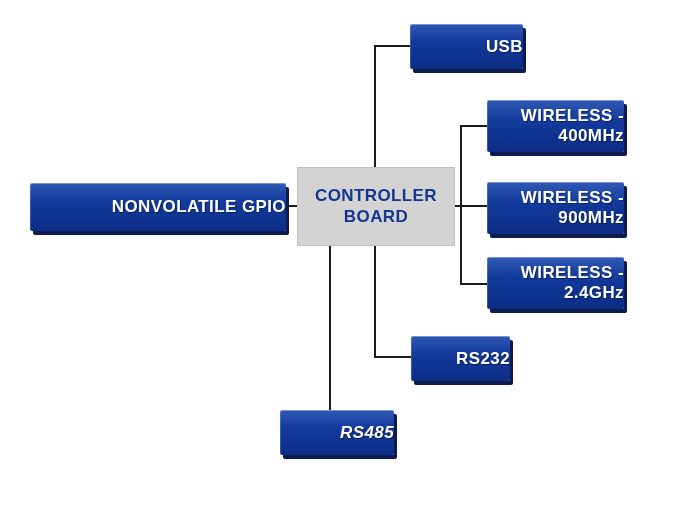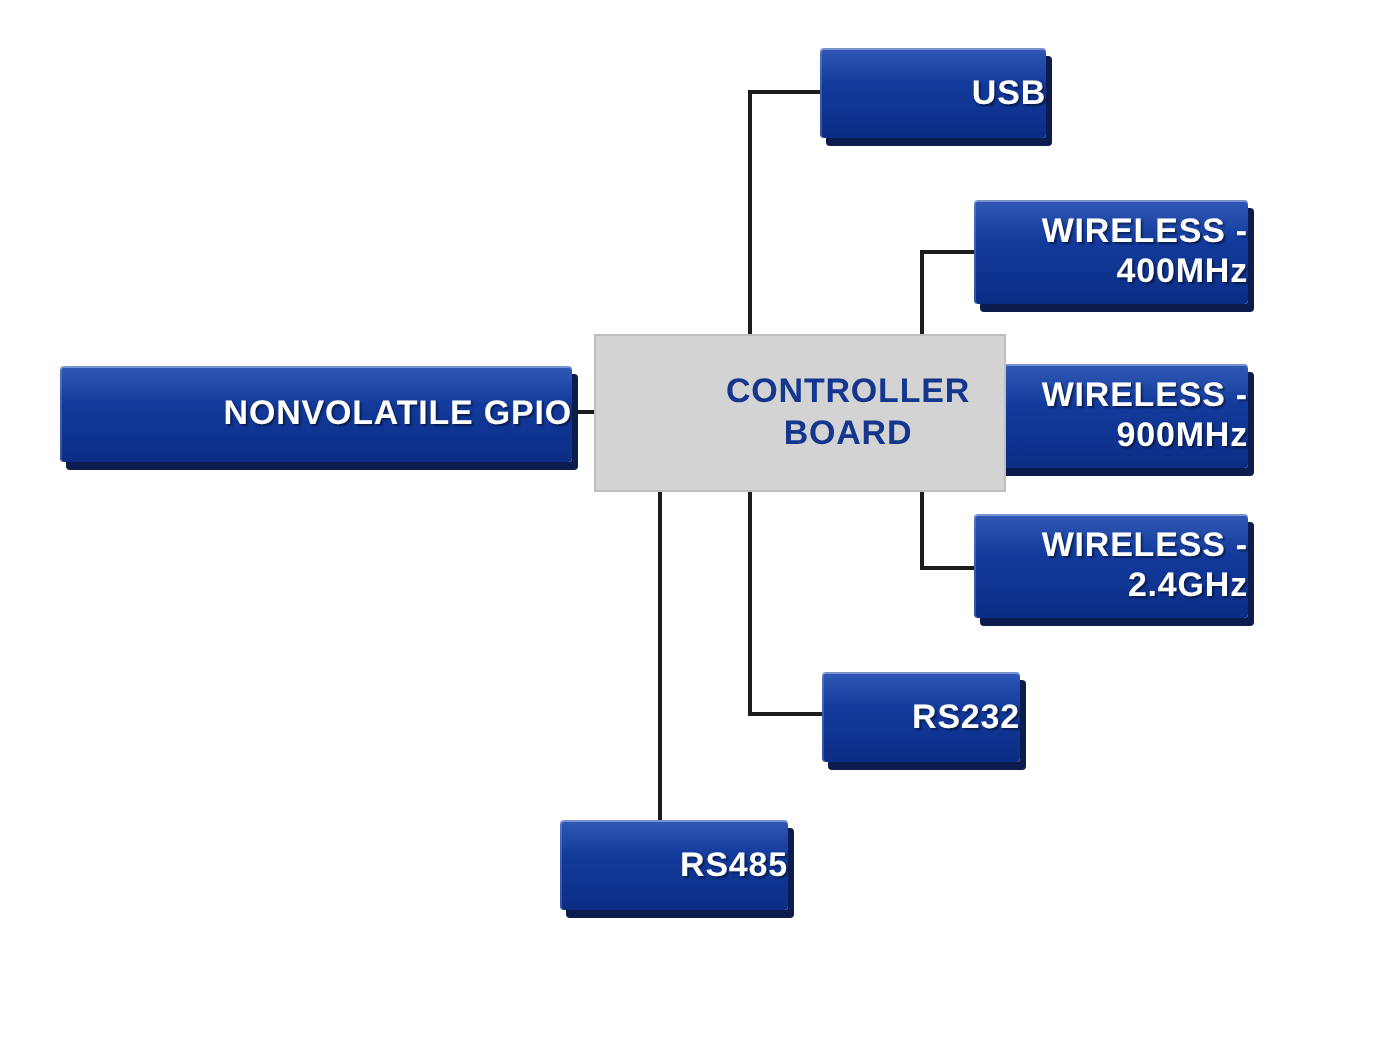--- a/index.html
+++ b/index.html
@@ -41,21 +41,20 @@
     align-items: center;
     justify-content: center;
     background: #d3d3d3;
     border: 1px solid #bfbfbf;
     color: #15368e;
     font-weight: bold;
     font-size: 17px;
     line-height: 1.2;
     text-align: center;
     letter-spacing: 0.4px;
-    padding-left: 48px;
   }
   .line {
     position: absolute;
     background: #1c1c1c;
   }
 </style>
 </head>
 <body>
 
 <div class="canvas">
@@ -91,21 +90,21 @@
 
   <div class="node" style="left:487px; top:257px; width:137px; height:52px;">
     <span>WIRELESS -</span>
     <span>2.4GHz</span>
   </div>
 
   <div class="node" style="left:411px; top:336px; width:99px; height:45px;">
     <span>RS232</span>
   </div>
 
-  <div class="node" style="left:280px; top:410px; width:114px; height:45px;">
+  <div class="node" style="left:280px; top:410px; width:114px; height:45px;font-style:italic;">
     <span>RS485</span>
   </div>
 
   <div class="hub" style="left:297px; top:167px; width:156px; height:77px;">
     <span>CONTROLLER</span>
     <span>BOARD</span>
   </div>
 
 </div>
 

